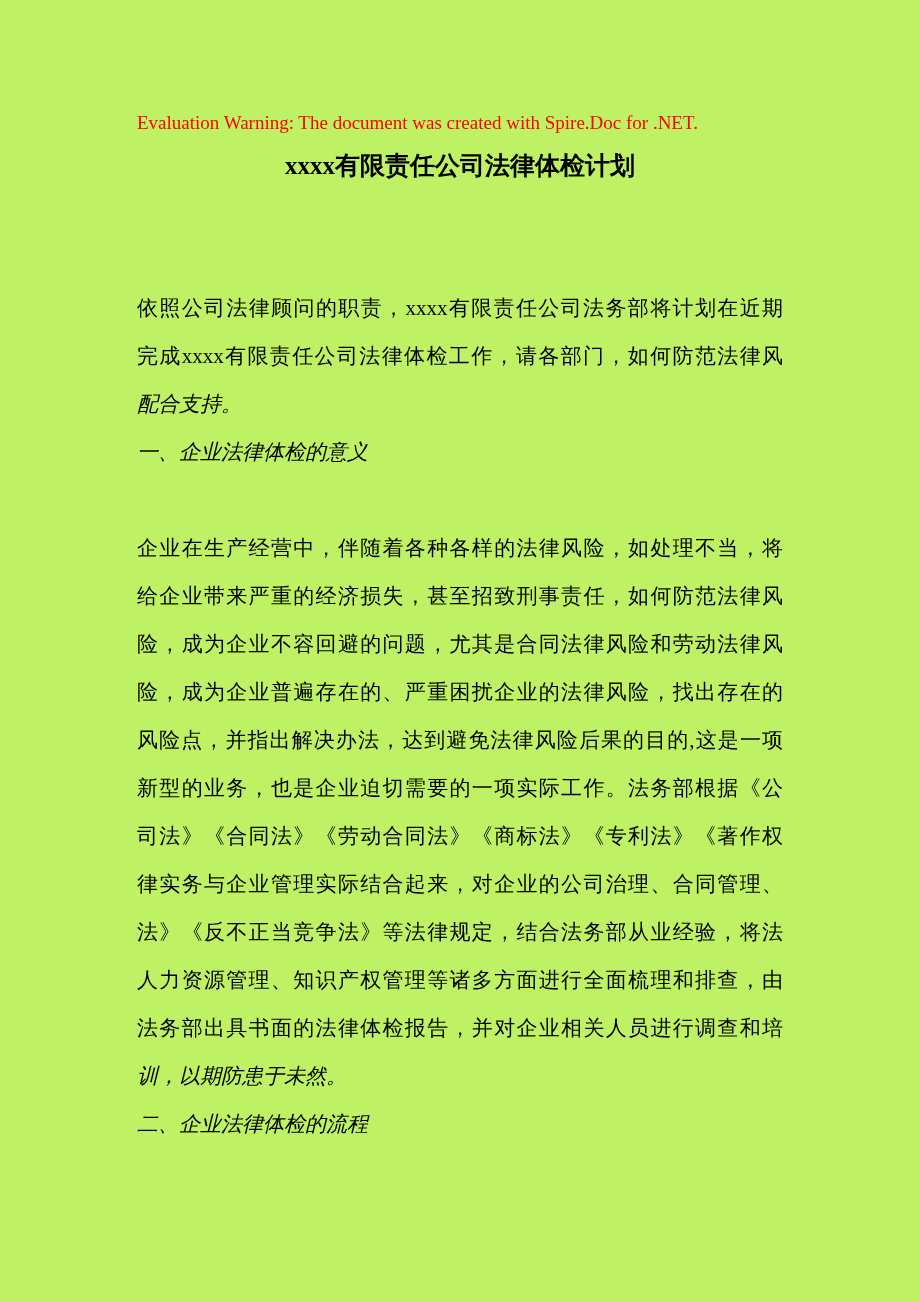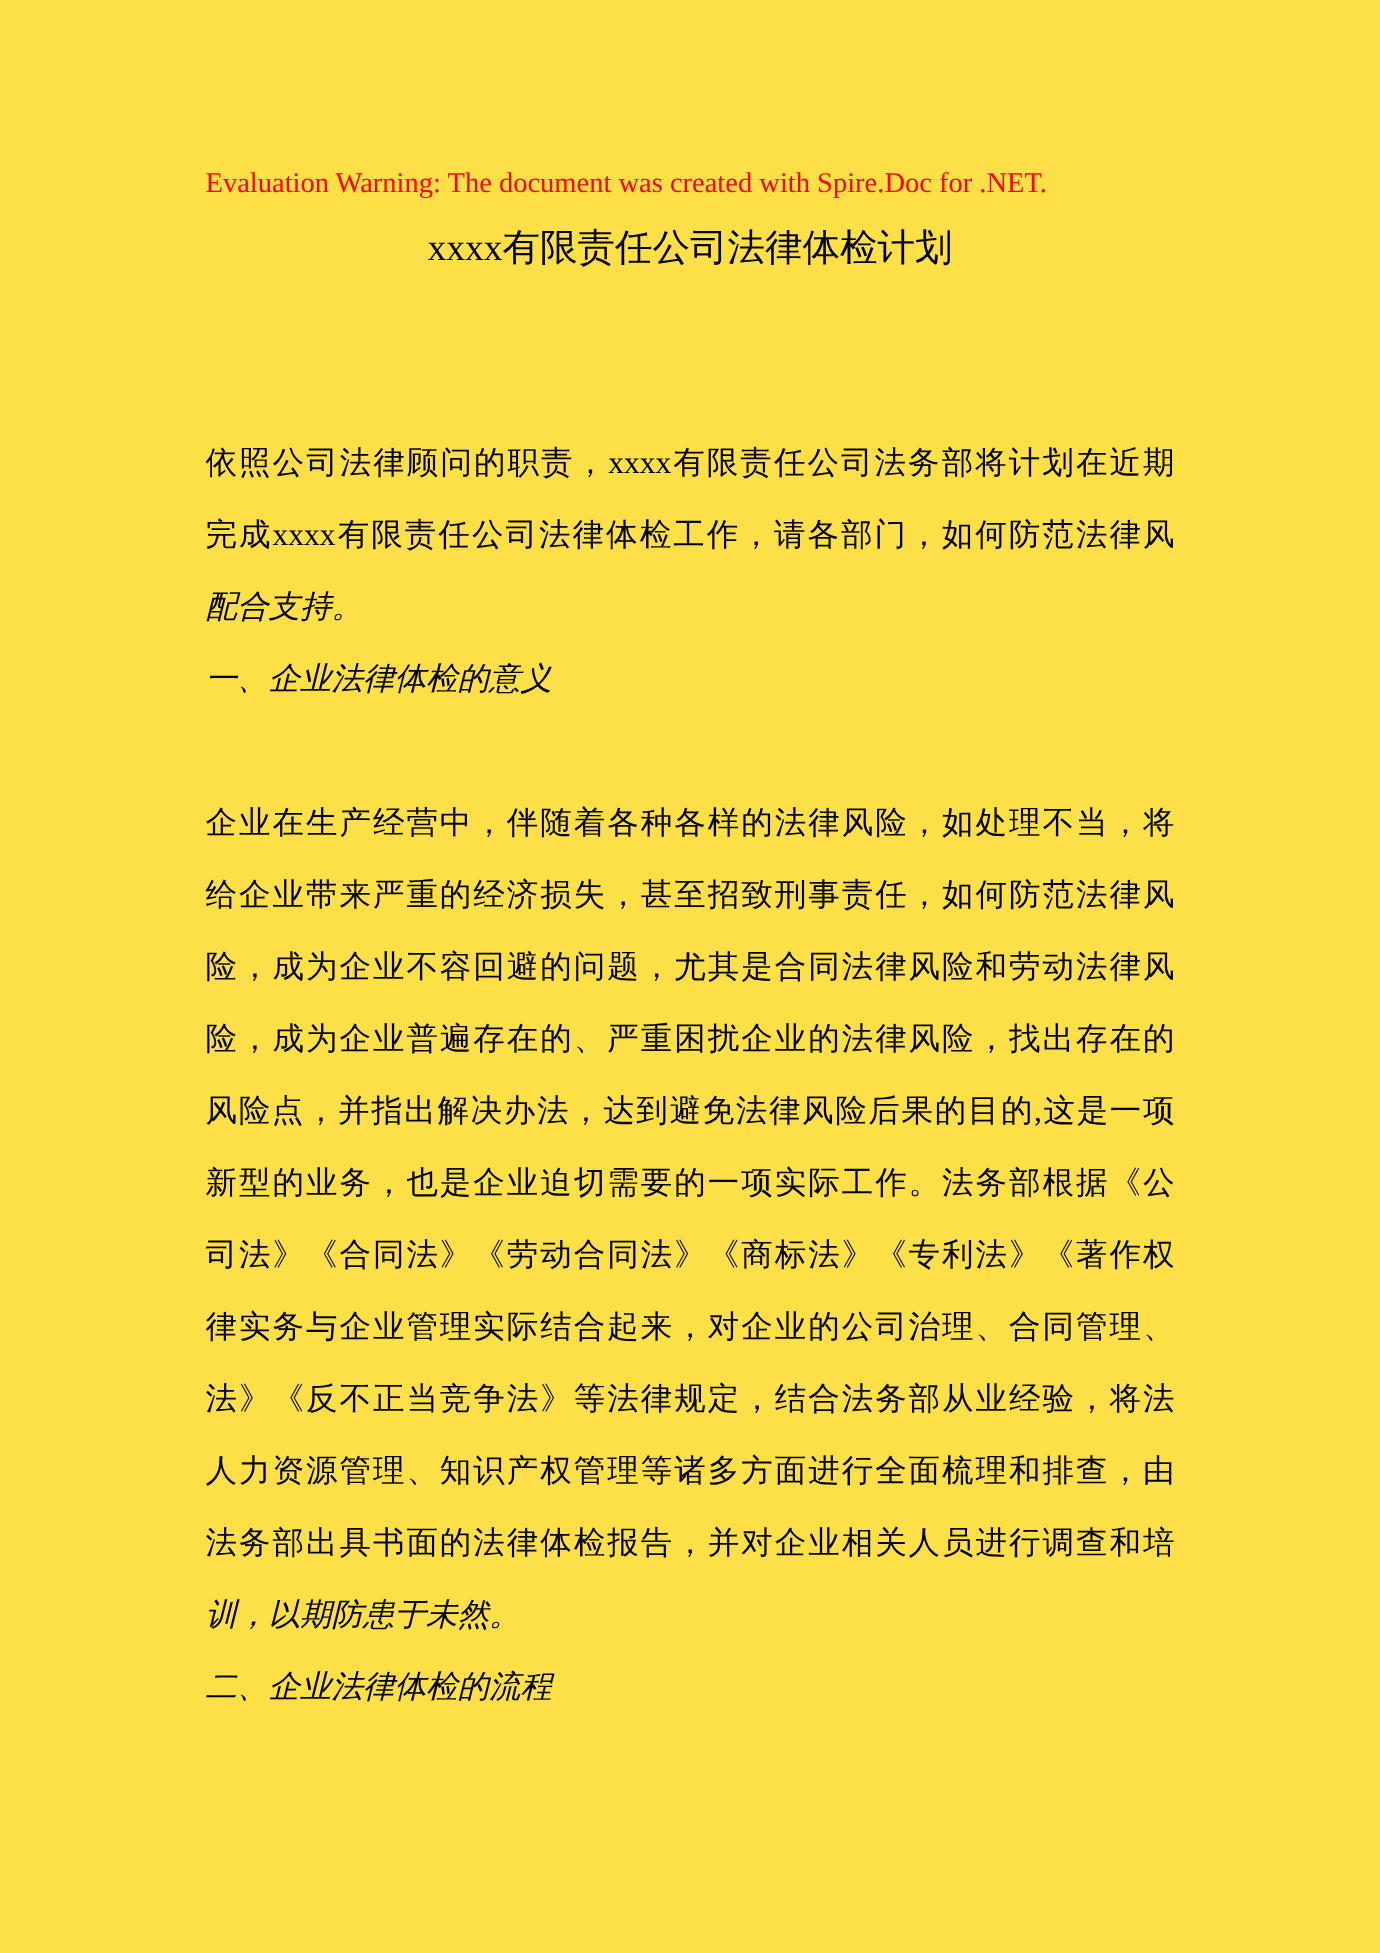--- a/index.html
+++ b/index.html
@@ -25,21 +25,21 @@
   .warning {
     margin-top: 111px;
     font-size: 19px;
     line-height: 23px;
     white-space: nowrap;
   }
   .doc-title {
     margin-top: 17px;
     font-size: 25px;
     line-height: 29px;
-    font-weight: normal;
+    font-weight: bold;
     text-align: center;
     white-space: nowrap;
   }
   .body-blocks {
     margin-top: 104px;
   }
   .line {
     height: 48px;
     line-height: 48px;
     font-size: 21px;
@@ -53,21 +53,21 @@
     text-align: left;
     font-style: italic;
   }
   .line.empty {
     height: 48px;
   }
 </style>
 </head>
 <body>
 
-<div class="page" style="background: #fde047; color: rgb(0, 0, 0);">
+<div class="page" style="background: #bef264; color: rgb(0, 0, 0);">
   <div class="content">
     <div class="warning" style="color: rgb(255, 0, 0);">Evaluation Warning: The document was created with Spire.Doc for .NET.</div>
     <div class="doc-title">xxxx有限责任公司法律体检计划</div>
     <div class="body-blocks" id="body-blocks">
         <div class="block block-paragraph">
           <div class="line justify">依照公司法律顾问的职责，xxxx有限责任公司法务部将计划在近期</div>
           <div class="line justify">完成xxxx有限责任公司法律体检工作，请各部门，如何防范法律风</div>
           <div class="line plain">配合支持。</div>
         </div>
         <div class="block block-heading">

